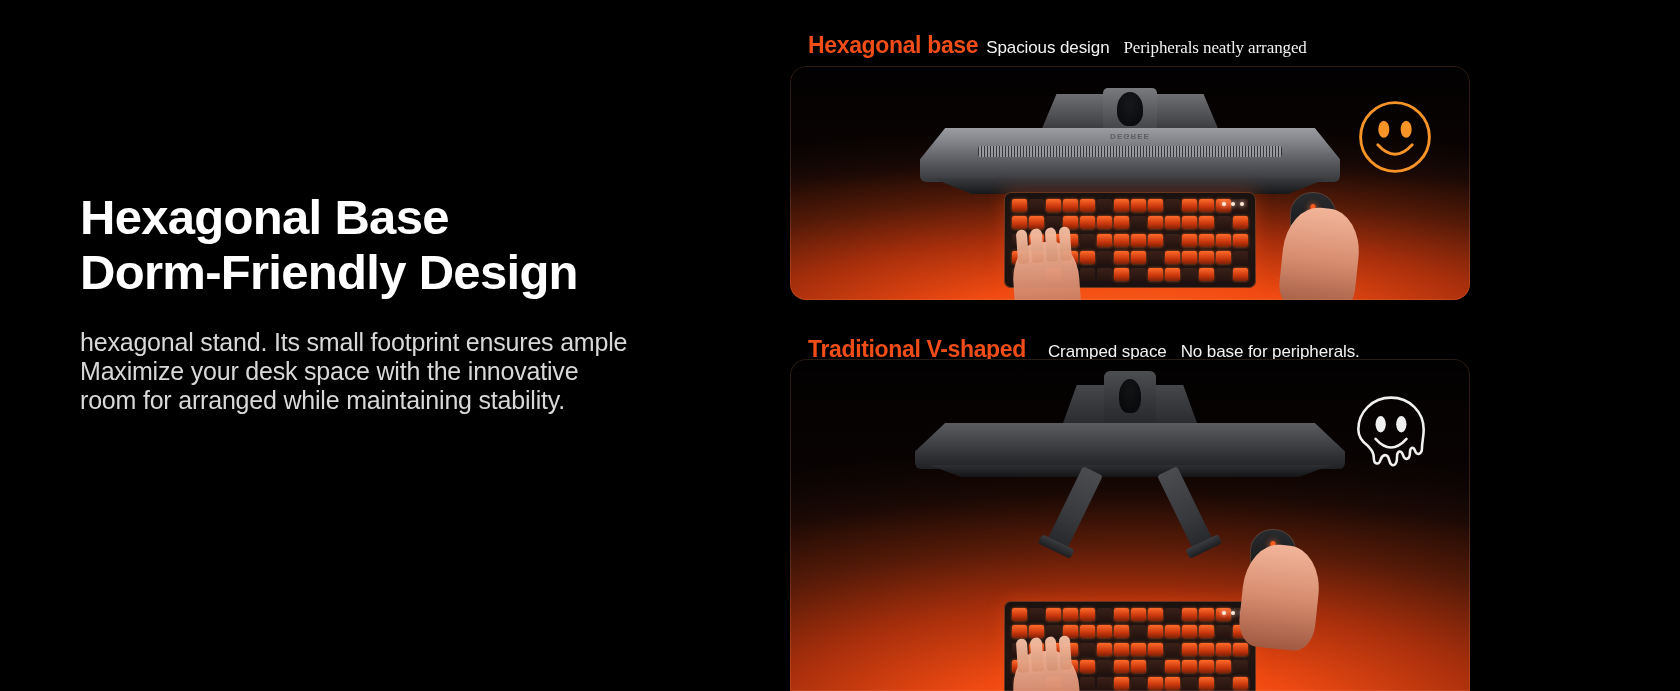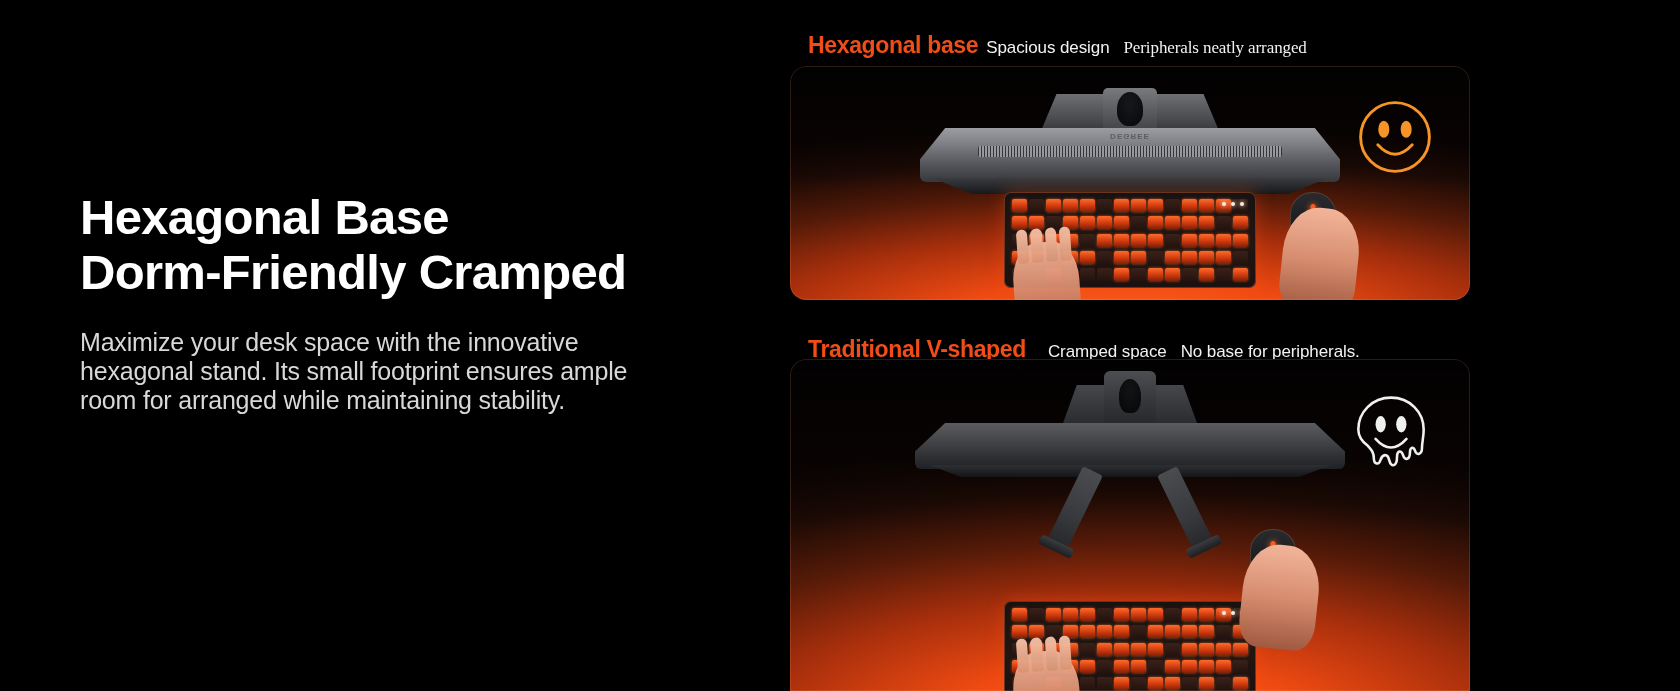--- a/index.html
+++ b/index.html
@@ -420,25 +420,25 @@
   .emoji-melt  { right: 36px; top: 30px; }
 </style>
 </head>
 <body>
 
 <div class="stage">
 
   <div class="copy">
     <h1 class="headline">
       <span class="hl-line">Hexagonal Base</span>
-      <span class="hl-line">Dorm-Friendly Cramped</span>
+      <span class="hl-line">Dorm-Friendly Design</span>
     </h1>
     <p class="subcopy">
+      <span class="sc-line">hexagonal stand. Its small footprint ensures ample</span>
       <span class="sc-line">Maximize your desk space with the innovative</span>
-      <span class="sc-line">hexagonal stand. Its small footprint ensures ample</span>
       <span class="sc-line">room for arranged while maintaining stability.</span>
     </p>
   </div>
 
   <div class="panels">
 
     <div class="caption-row row-a">
       <span class="caption-title">Hexagonal base</span>
       <span class="caption-tags">
         <span class="caption-tag">Spacious design</span>

